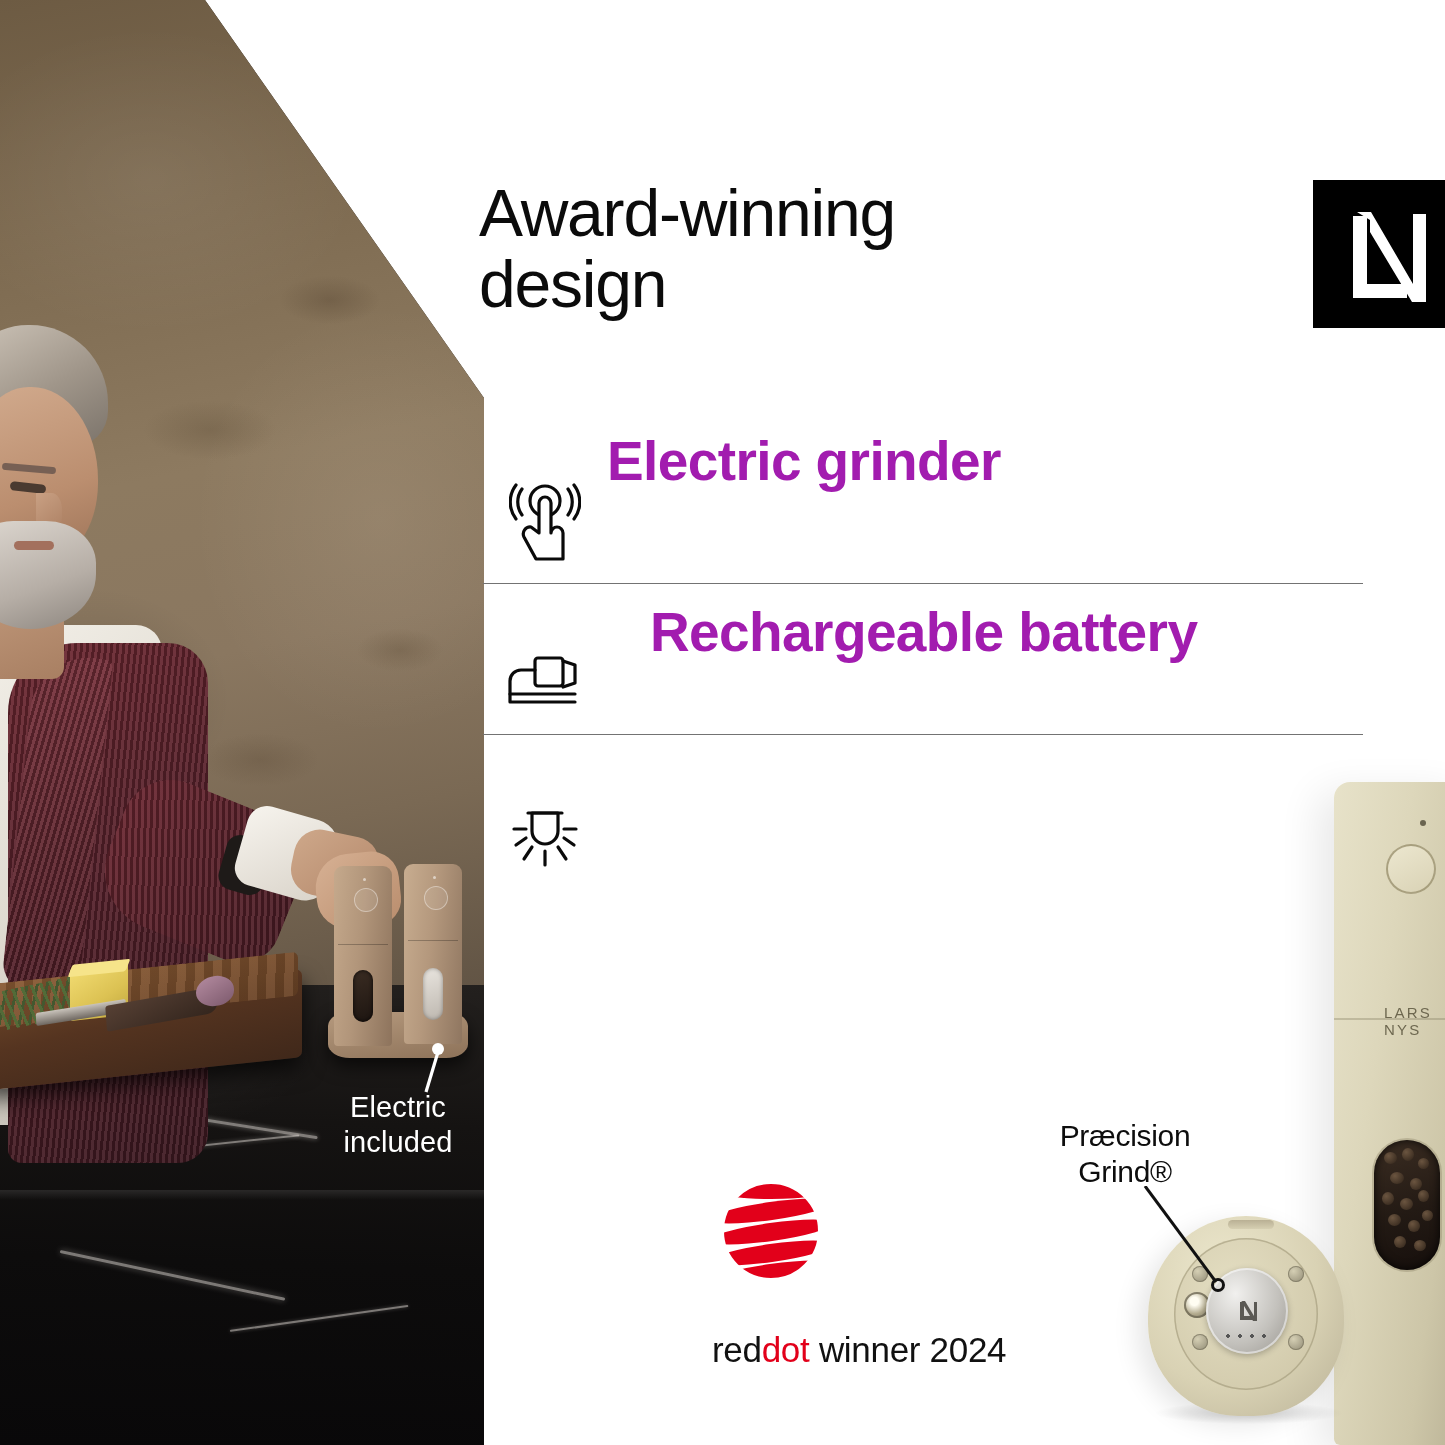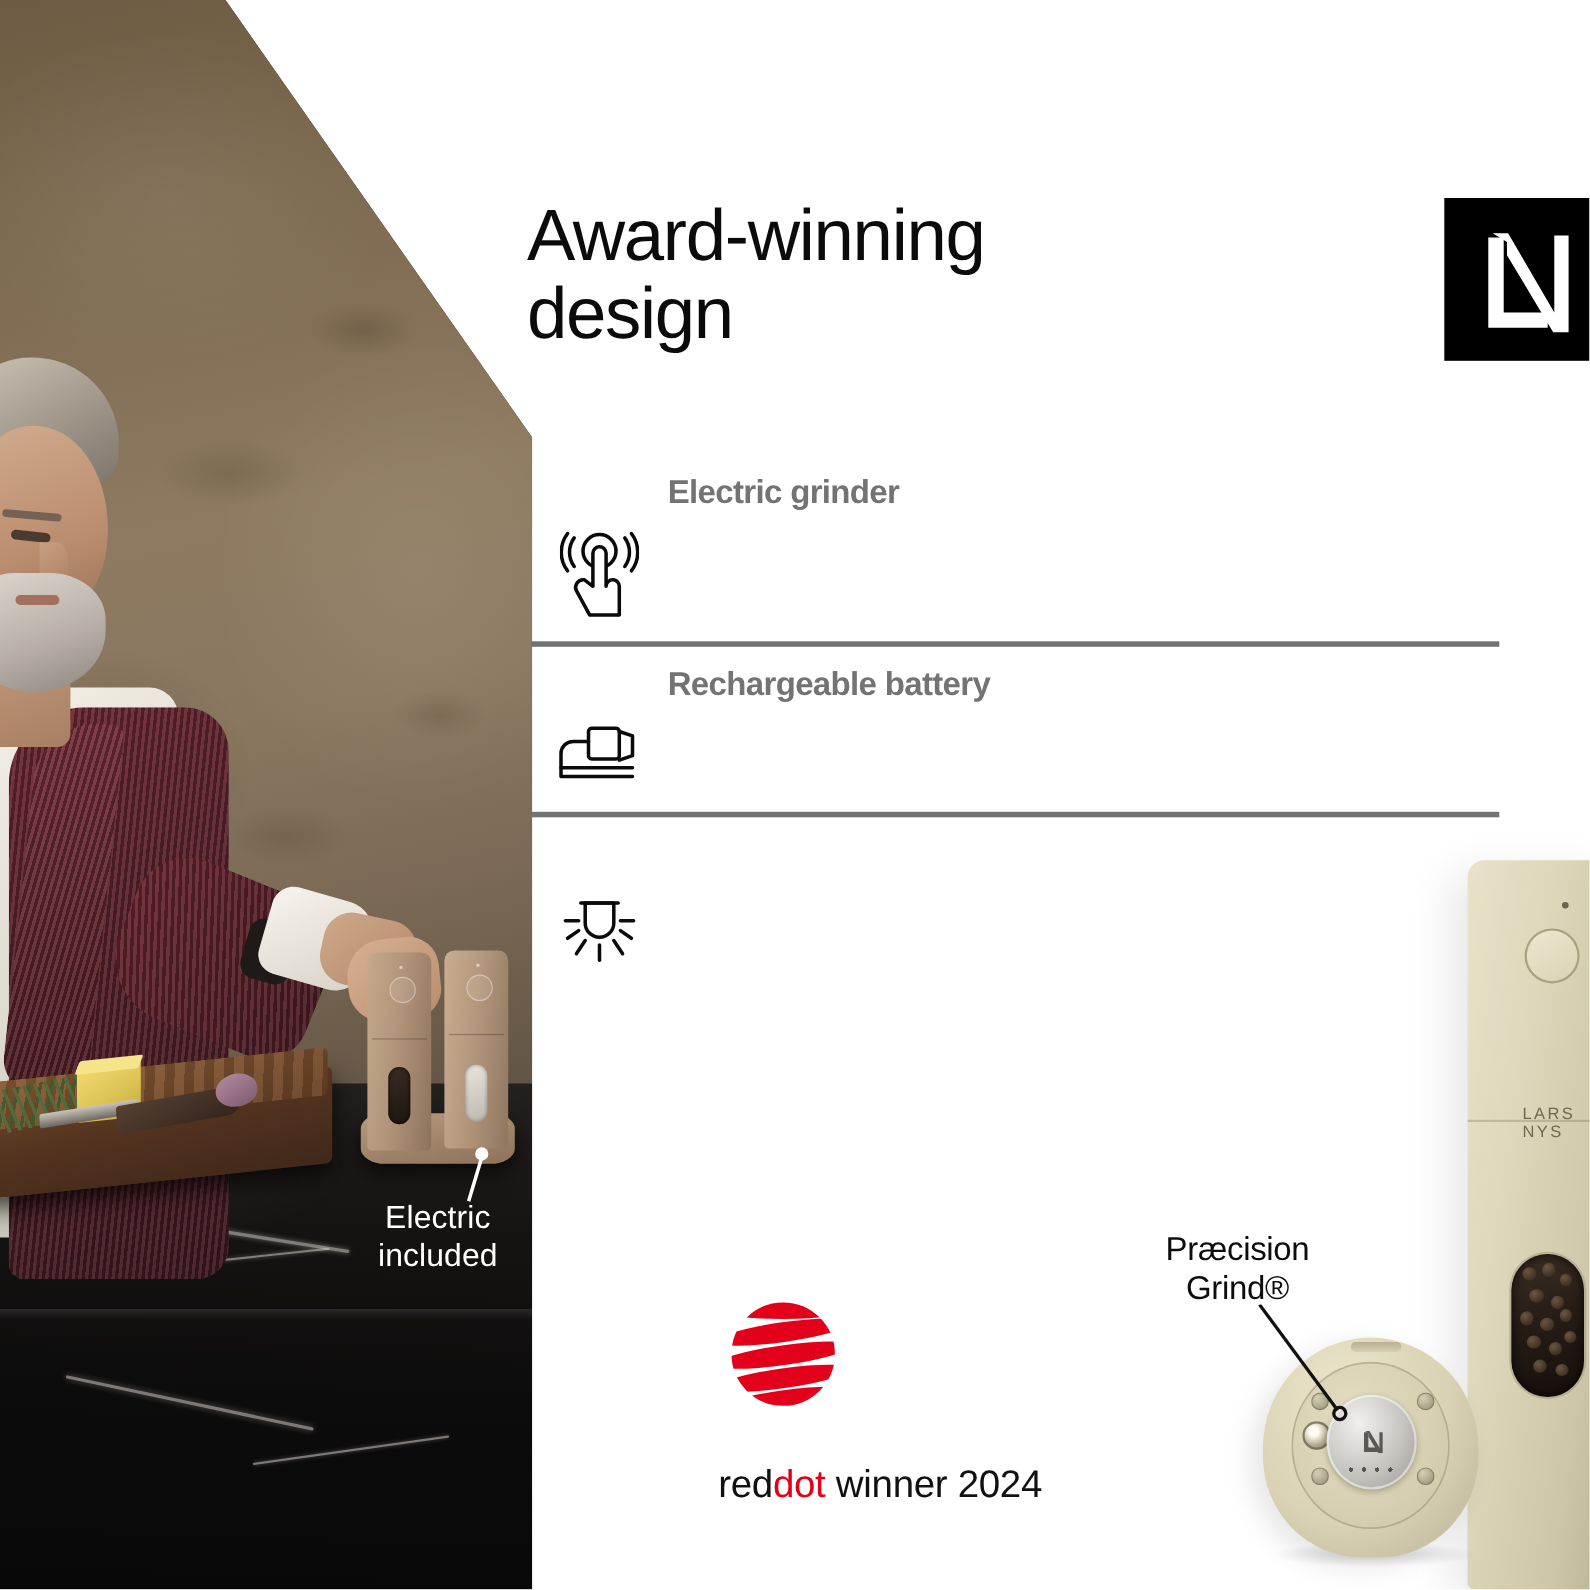--- a/index.html
+++ b/index.html
@@ -132,29 +132,29 @@
 
   
   .headline{position:absolute;left:479px;top:178px;width:600px;
     font-size:66px;line-height:1.08;font-weight:400;letter-spacing:-1.2px;color:#0b0b0b;}
 
   .brandmark{position:absolute;left:1313px;top:180px;width:132px;height:148px;background:#000;}
   .brandmark svg{display:block;}
 
   .features{position:absolute;left:483px;top:413px;width:880px;}
   .feature{position:relative;display:flex;align-items:flex-start;padding:18px 0 20px 0;}
-  .feature + .feature{border-top:5px solid #737373;}
+  .feature + .feature{border-top:1px solid #737373;gap:43px;}
   .f-icon{width:124px;flex:0 0 124px;display:flex;align-items:center;justify-content:center;
     padding-top:50px;}
   .f-body{flex:1;padding-right:20px;}
-  .f-title{font-size:30px;font-weight:700;letter-spacing:-.6px;line-height:1.12;color:#737373;}
+  .f-title{font-size:55px;font-weight:700;letter-spacing:-.6px;line-height:1.12;color:#a21caf;}
   .f-desc{font-size:32px;font-weight:400;line-height:1.38;letter-spacing:-.1px;color:#111;margin-top:6px;}
 
   
-  .reddot{position:absolute;left:653px;top:1180px;width:340px;}
+  .reddot{position:absolute;left:712px;top:1180px;width:340px;}
   .reddot-ball{width:102px;height:102px;margin-left:8px;position:relative;}
   .reddot-text{margin-top:48px;font-size:35px;letter-spacing:-.3px;color:#111;white-space:nowrap;}
   .reddot-text .dot{color:#e2001a;}
 
   
   .prod-main{position:absolute;left:1334px;top:782px;width:140px;height:663px;
     border-radius:16px 16px 6px 6px;overflow:hidden;
     background:linear-gradient(98deg,#e7e2c9 0%,#ddd7bb 34%,#cdc6a8 72%,#b6ae92 100%);
     box-shadow:-16px 10px 40px rgba(0,0,0,.09);}
   .pm-btn{position:absolute;left:52px;top:62px;width:46px;height:46px;border-radius:50%;

